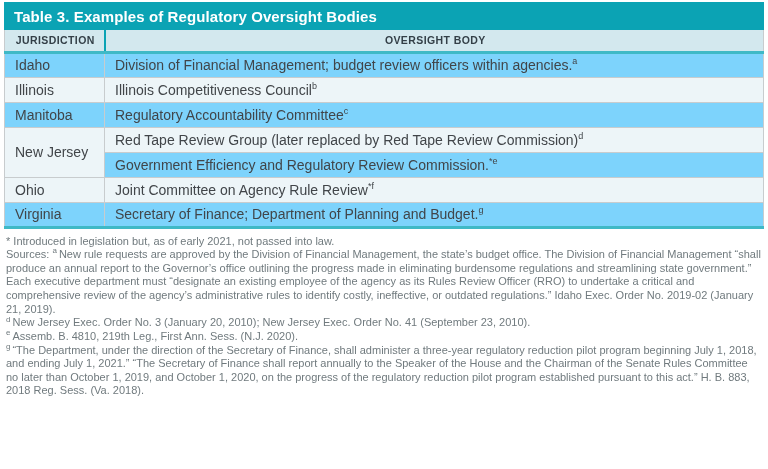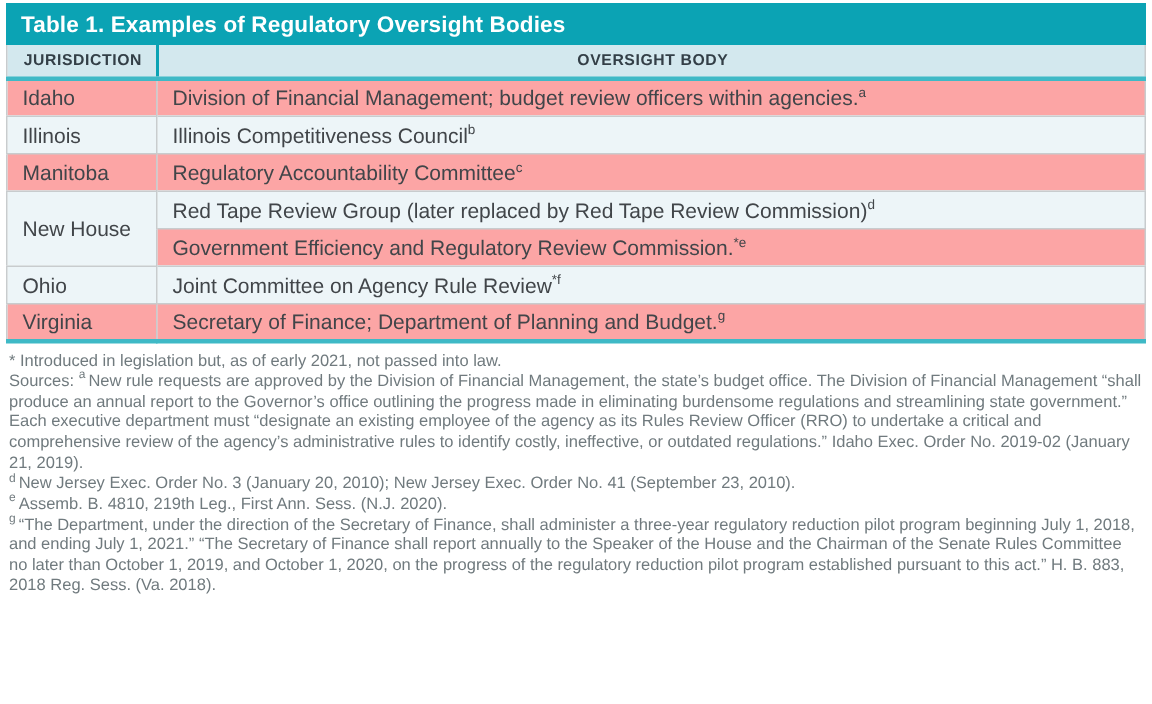--- a/index.html
+++ b/index.html
@@ -51,21 +51,21 @@
     font-size: 10.5px;
     font-weight: bold;
     letter-spacing: 0.4px;
     text-align: center;
     height: 22px;
     padding: 2px 8px 2px 10px;
     border-bottom: 3px solid var(--teal-light);
   }
   .ro-table thead th.col-body { border-left: 2px solid var(--teal); }
 
-  .ro-table tbody tr { background: #fca5a5; }
+  .ro-table tbody tr { background: #7dd3fc; }
   .ro-table tbody tr:nth-child(even) { background: var(--row-alt); }
 
   .ro-table td {
     color: var(--body-text);
     font-size: 14px;
     height: 25px;
     padding: 3px 8px 3px 10px;
     border-top: 1px solid var(--border-gray);
     vertical-align: middle;
     background: transparent;
@@ -88,21 +88,21 @@
   .footnotes p { margin: 0; }
   .footnotes sup { font-size: 8px; margin-right: 2px; }
   .footnotes sup:empty { display: none; margin: 0; }
 </style>
 </head>
 <body>
 
 <div class="page">
 
   <div class="title-bar">
-    <span class="title">Table 1. Examples of Regulatory Oversight Bodies</span>
+    <span class="title">Table 3. Examples of Regulatory Oversight Bodies</span>
   </div>
 
   <table class="ro-table">
     <colgroup>
         <col class="c-jur">
         <col>
       </colgroup>
     <thead>
       <tr>
         <th>JURISDICTION</th>
@@ -116,21 +116,21 @@
       </tr>
       <tr>
         <td>Illinois</td>
         <td class="col-body"><span>Illinois Competitiveness Council</span><sup>b</sup></td>
       </tr>
       <tr>
         <td>Manitoba</td>
         <td class="col-body"><span>Regulatory Accountability Committee</span><sup>c</sup></td>
       </tr>
       <tr>
-        <td rowspan="2">New House</td>
+        <td rowspan="2">New Jersey</td>
         <td class="col-body"><span>Red Tape Review Group (later replaced by Red Tape Review Commission)</span><sup>d</sup></td>
       </tr>
       <tr>
         <td class="col-body"><span>Government Efficiency and Regulatory Review Commission.</span><sup>*e</sup></td>
       </tr>
       <tr>
         <td>Ohio</td>
         <td class="col-body"><span>Joint Committee on Agency Rule Review</span><sup>*f</sup></td>
       </tr>
       <tr>

